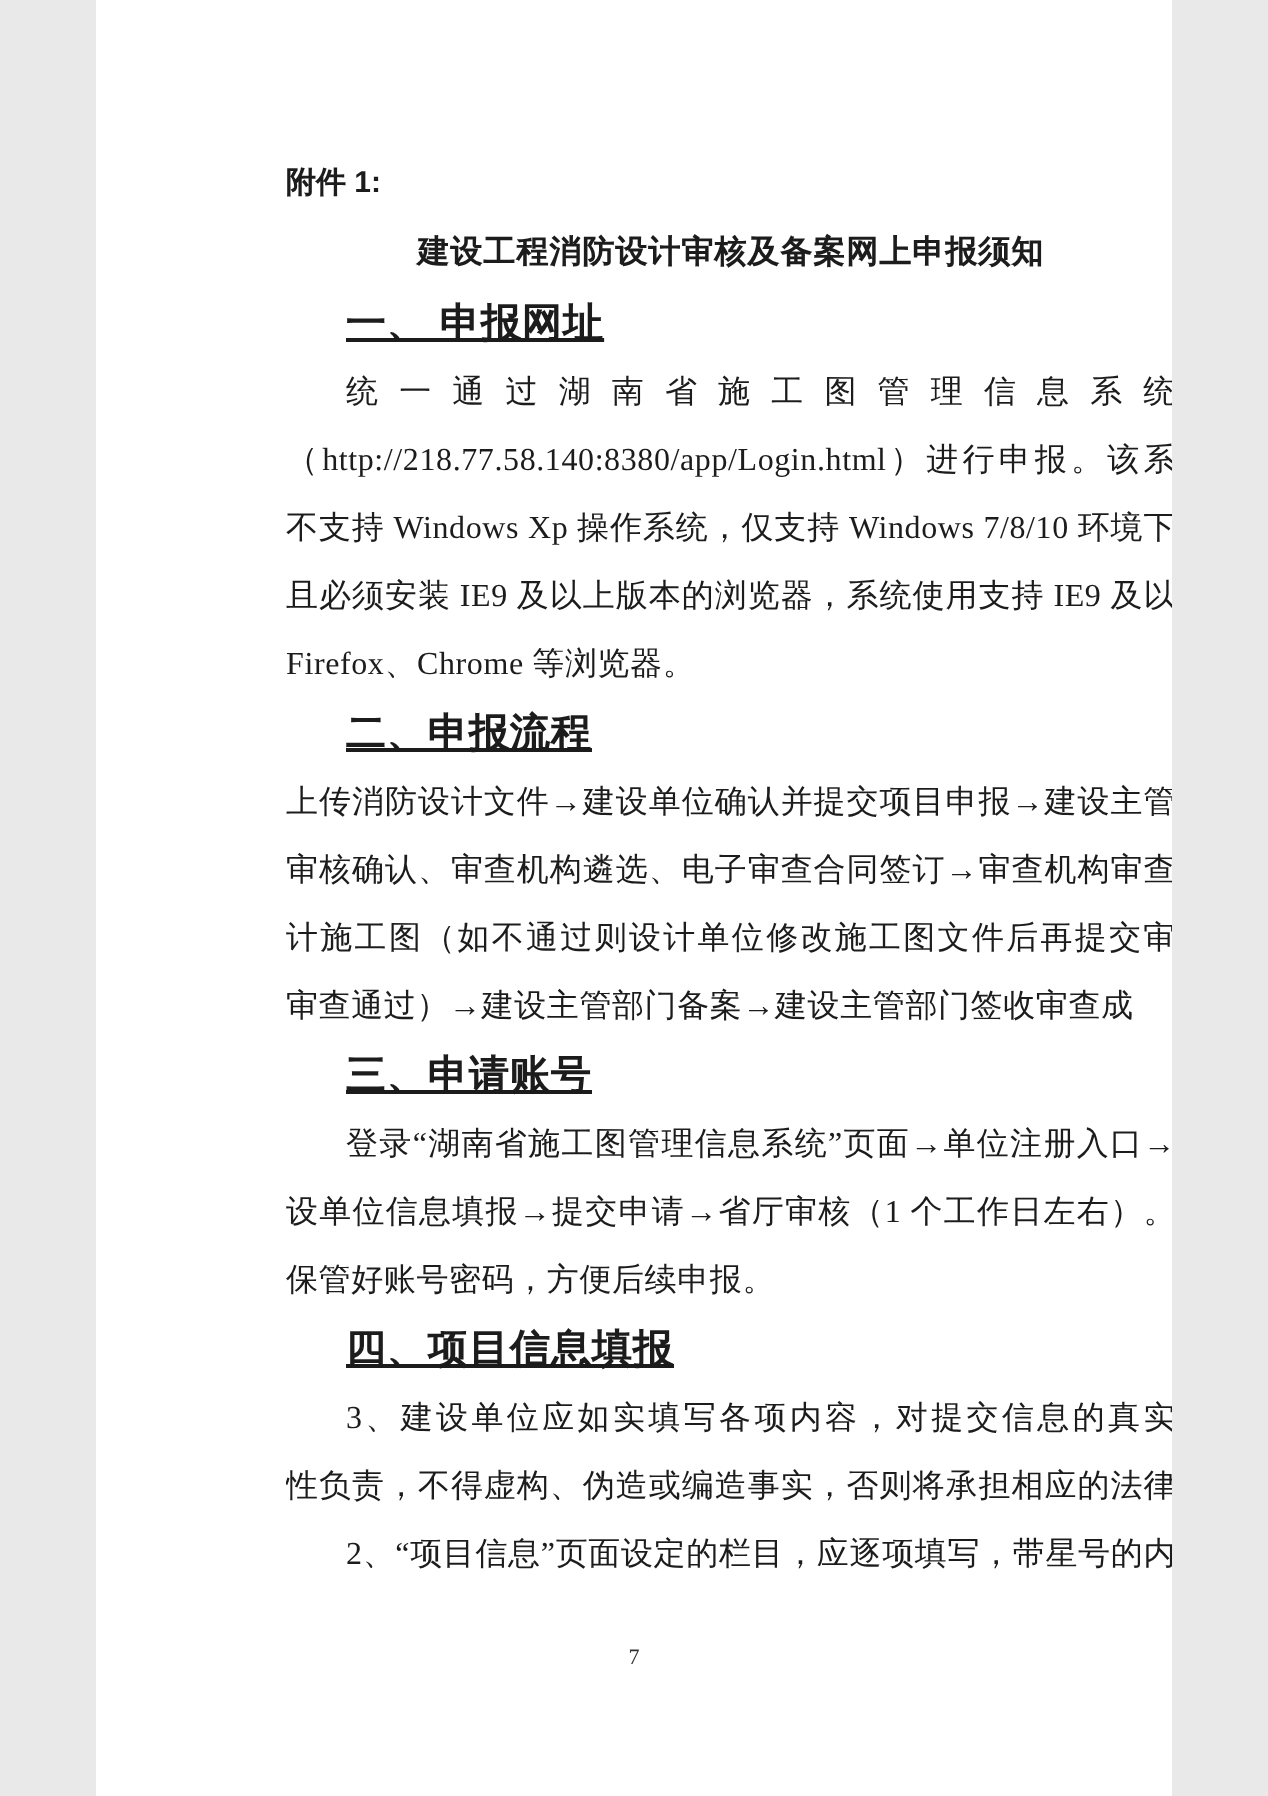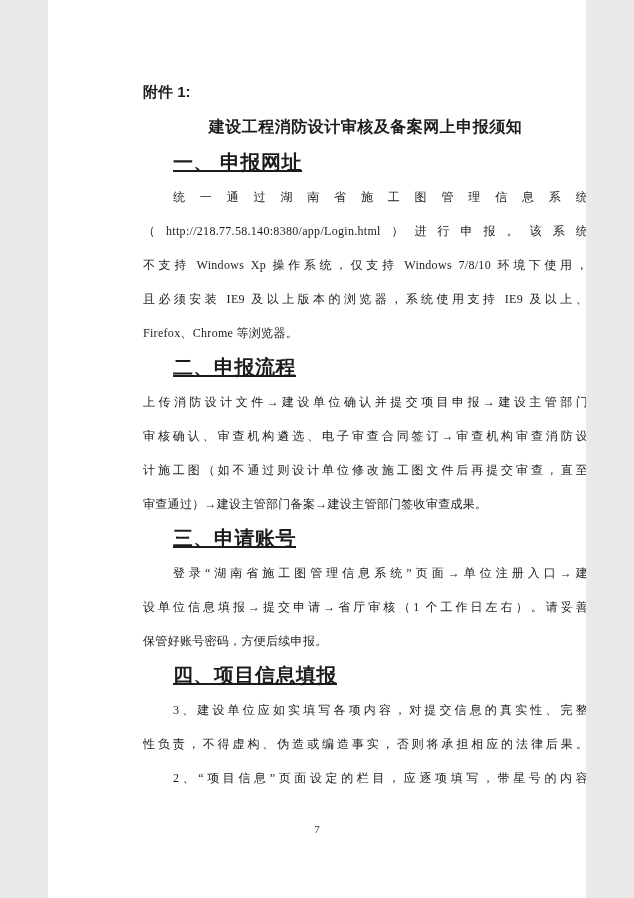--- a/index.html
+++ b/index.html
@@ -13,21 +13,21 @@
     overflow:hidden;
   }
   .content{
     position:absolute;
     left:95px;top:75px;
     width:445px;
   }
   .line{
     height:34px;
     line-height:34px;
-    font-size:12px;
+    font-size:16px;
     letter-spacing:0.3px;
     white-space:normal;
     overflow:hidden;
   }
   
   .just{
     text-align:justify;
     text-align-last:justify;
   }
   .ind{ text-indent:30px; }

